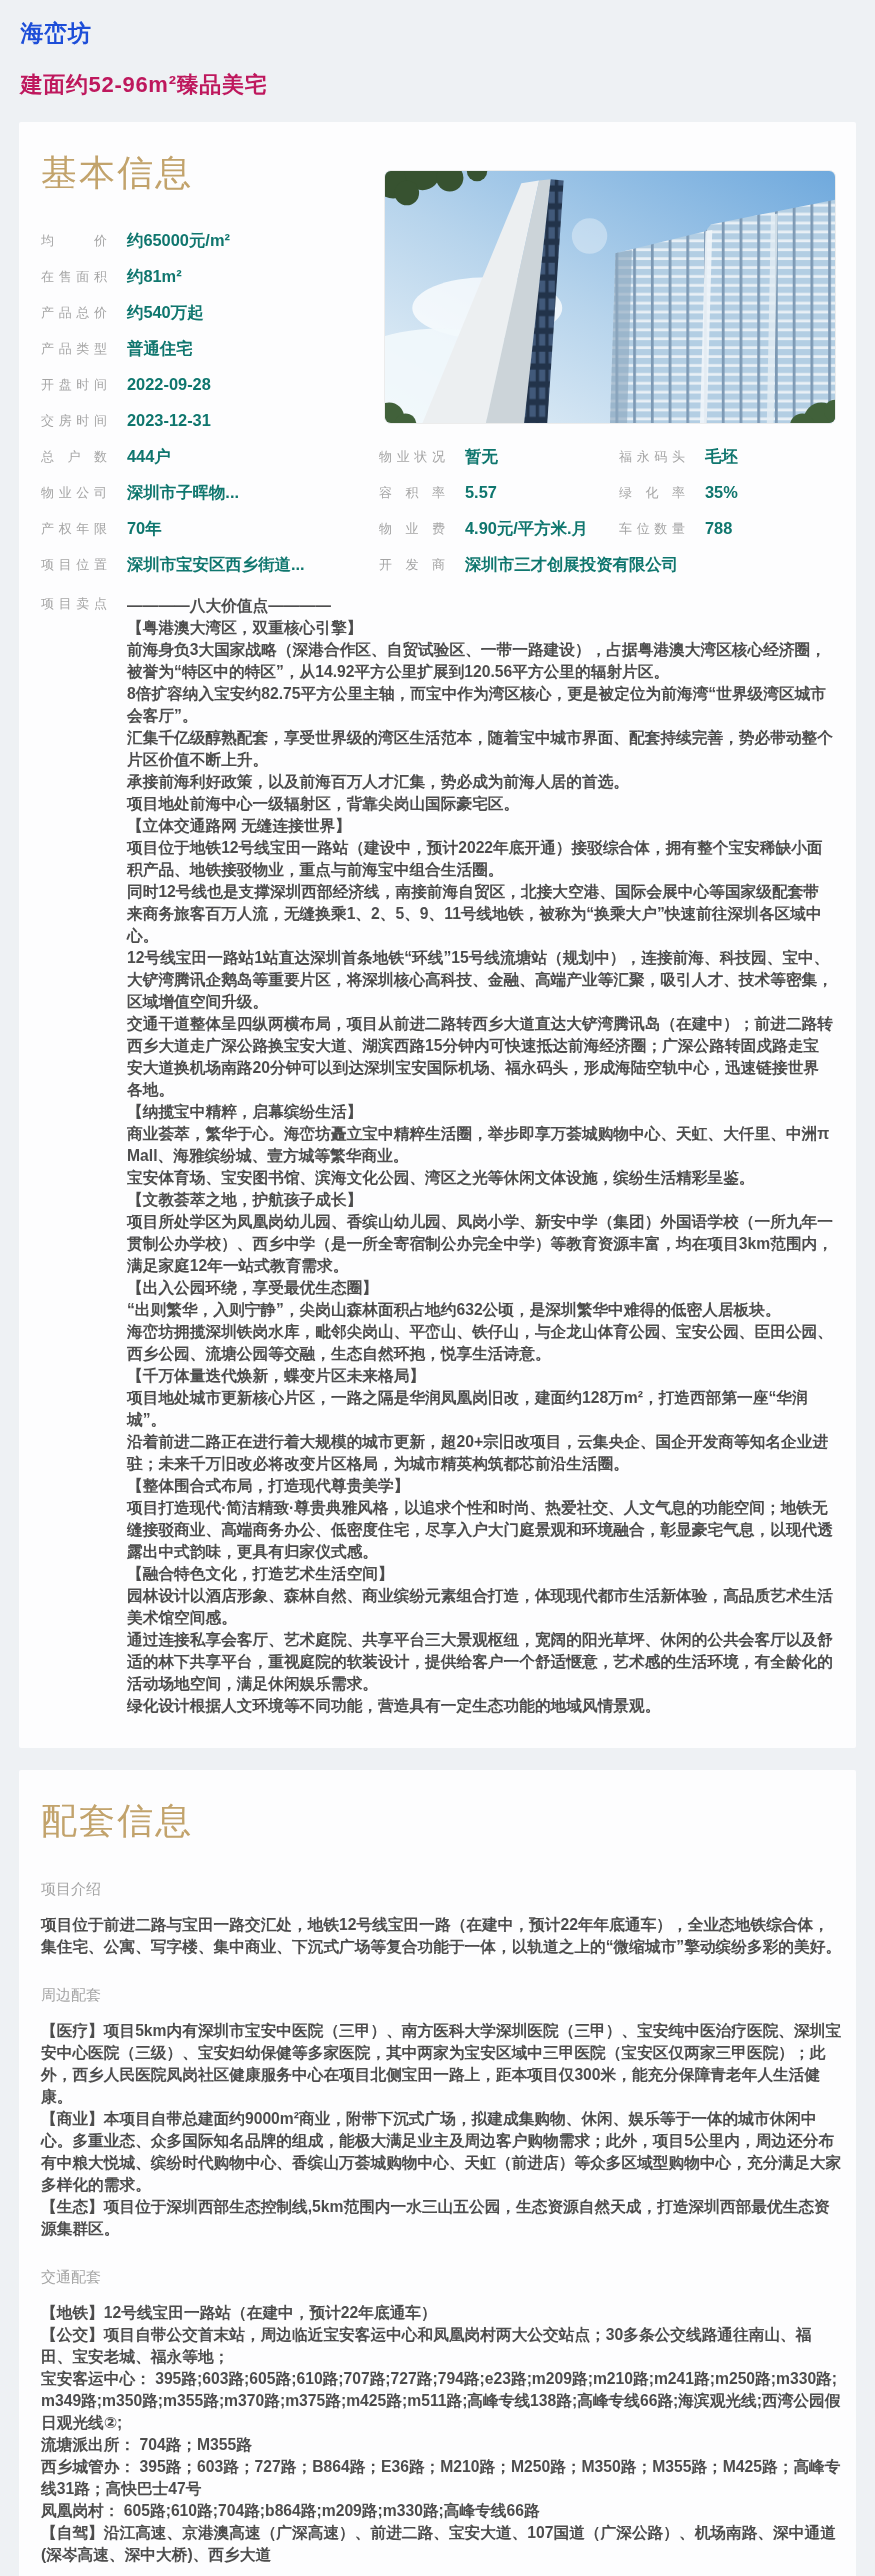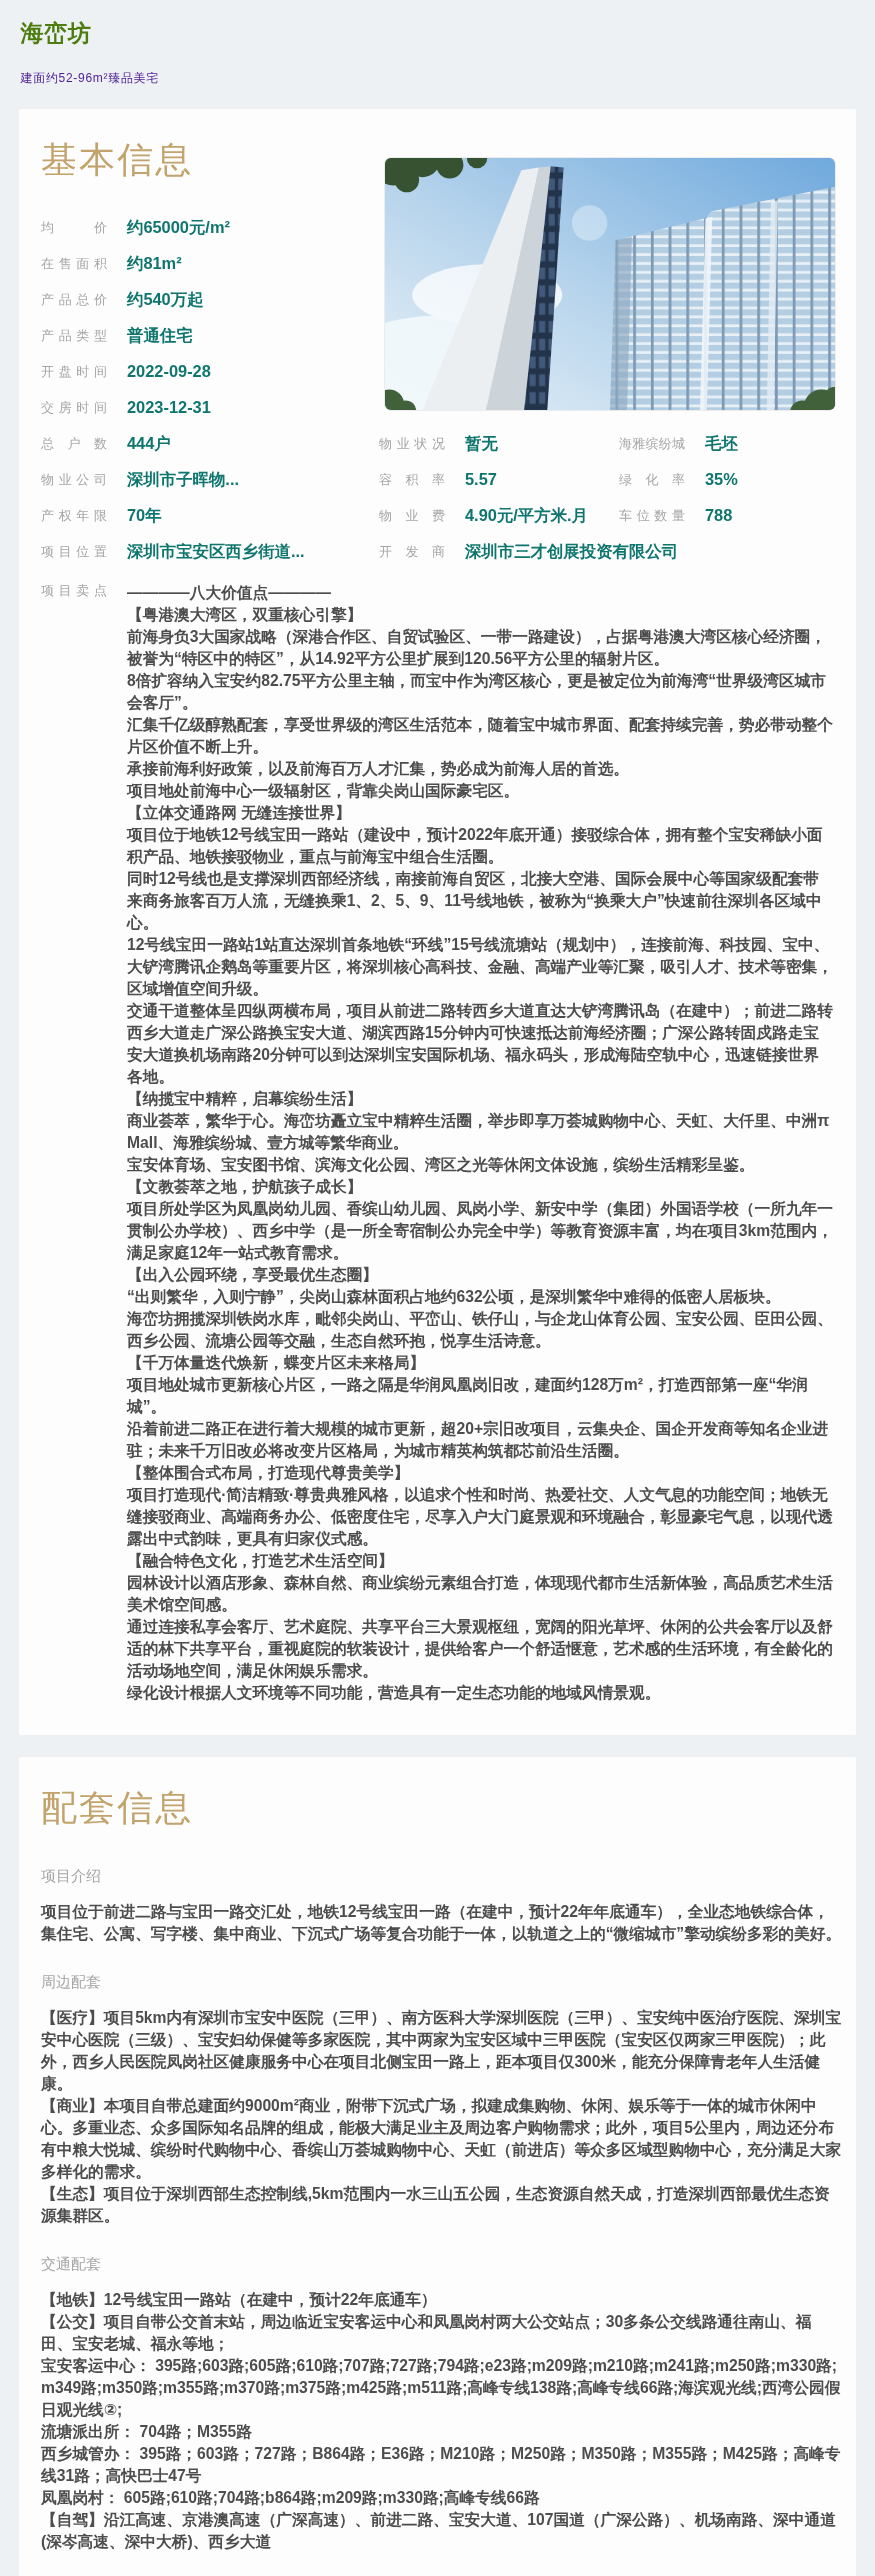--- a/index.html
+++ b/index.html
@@ -4,22 +4,22 @@
 <style>
   html,body{margin:0;padding:0;background:#eef1f4;}
   body{
     width:875px;
     font-family:"Liberation Sans","DejaVu Sans",sans-serif;
     color:#333;
     -webkit-font-smoothing:antialiased;
   }
   
   .page-header{padding:18px 20.5px 0 20.5px;}
-  .page-title{margin:0;font-size:23px;font-weight:700;color:#4d7c0f;letter-spacing:0.7px;}
-  .page-subtitle{margin:20.5px 0 0 0;font-size:12px;font-weight:400;color:#4c1d95;letter-spacing:0.7px;}
+  .page-title{margin:0;font-size:23px;font-weight:700;color:#1d4ed8;letter-spacing:0.7px;}
+  .page-subtitle{margin:20.5px 0 0 0;font-size:22px;font-weight:700;color:#be185d;letter-spacing:0.7px;}
   
   .card{
     background:#fdfdfe;
     margin:22px 19px 0 19px;
     border-radius:2px;
     padding:30px 22px 31px 22px;
     position:relative;
   }
   .section-title{
     margin:0 0 36px 0;
@@ -155,21 +155,21 @@
     <div class="info-row"><span class="lbl">均价</span><span class="val">约65000元/m²</span></div>
     <div class="info-row"><span class="lbl">在售面积</span><span class="val">约81m²</span></div>
     <div class="info-row"><span class="lbl">产品总价</span><span class="val">约540万起</span></div>
     <div class="info-row"><span class="lbl">产品类型</span><span class="val">普通住宅</span></div>
     <div class="info-row"><span class="lbl">开盘时间</span><span class="val">2022-09-28</span></div>
     <div class="info-row"><span class="lbl">交房时间</span><span class="val">2023-12-31</span></div>
 
     <div class="grid-row">
       <div class="cell c1"><span class="lbl">总户数</span><span class="val">444户</span></div>
       <div class="cell c2"><span class="lbl">物业状况</span><span class="val">暂无</span></div>
-      <div class="cell c3"><span class="lbl">海雅缤纷城</span><span class="val">毛坯</span></div>
+      <div class="cell c3"><span class="lbl">福永码头</span><span class="val">毛坯</span></div>
     </div>
     <div class="grid-row">
       <div class="cell c1"><span class="lbl">物业公司</span><span class="val">深圳市子晖物...</span></div>
       <div class="cell c2"><span class="lbl">容积率</span><span class="val">5.57</span></div>
       <div class="cell c3"><span class="lbl">绿化率</span><span class="val">35%</span></div>
     </div>
     <div class="grid-row">
       <div class="cell c1"><span class="lbl">产权年限</span><span class="val">70年</span></div>
       <div class="cell c2"><span class="lbl">物业费</span><span class="val">4.90元/平方米.月</span></div>
       <div class="cell c3"><span class="lbl">车位数量</span><span class="val">788</span></div>

